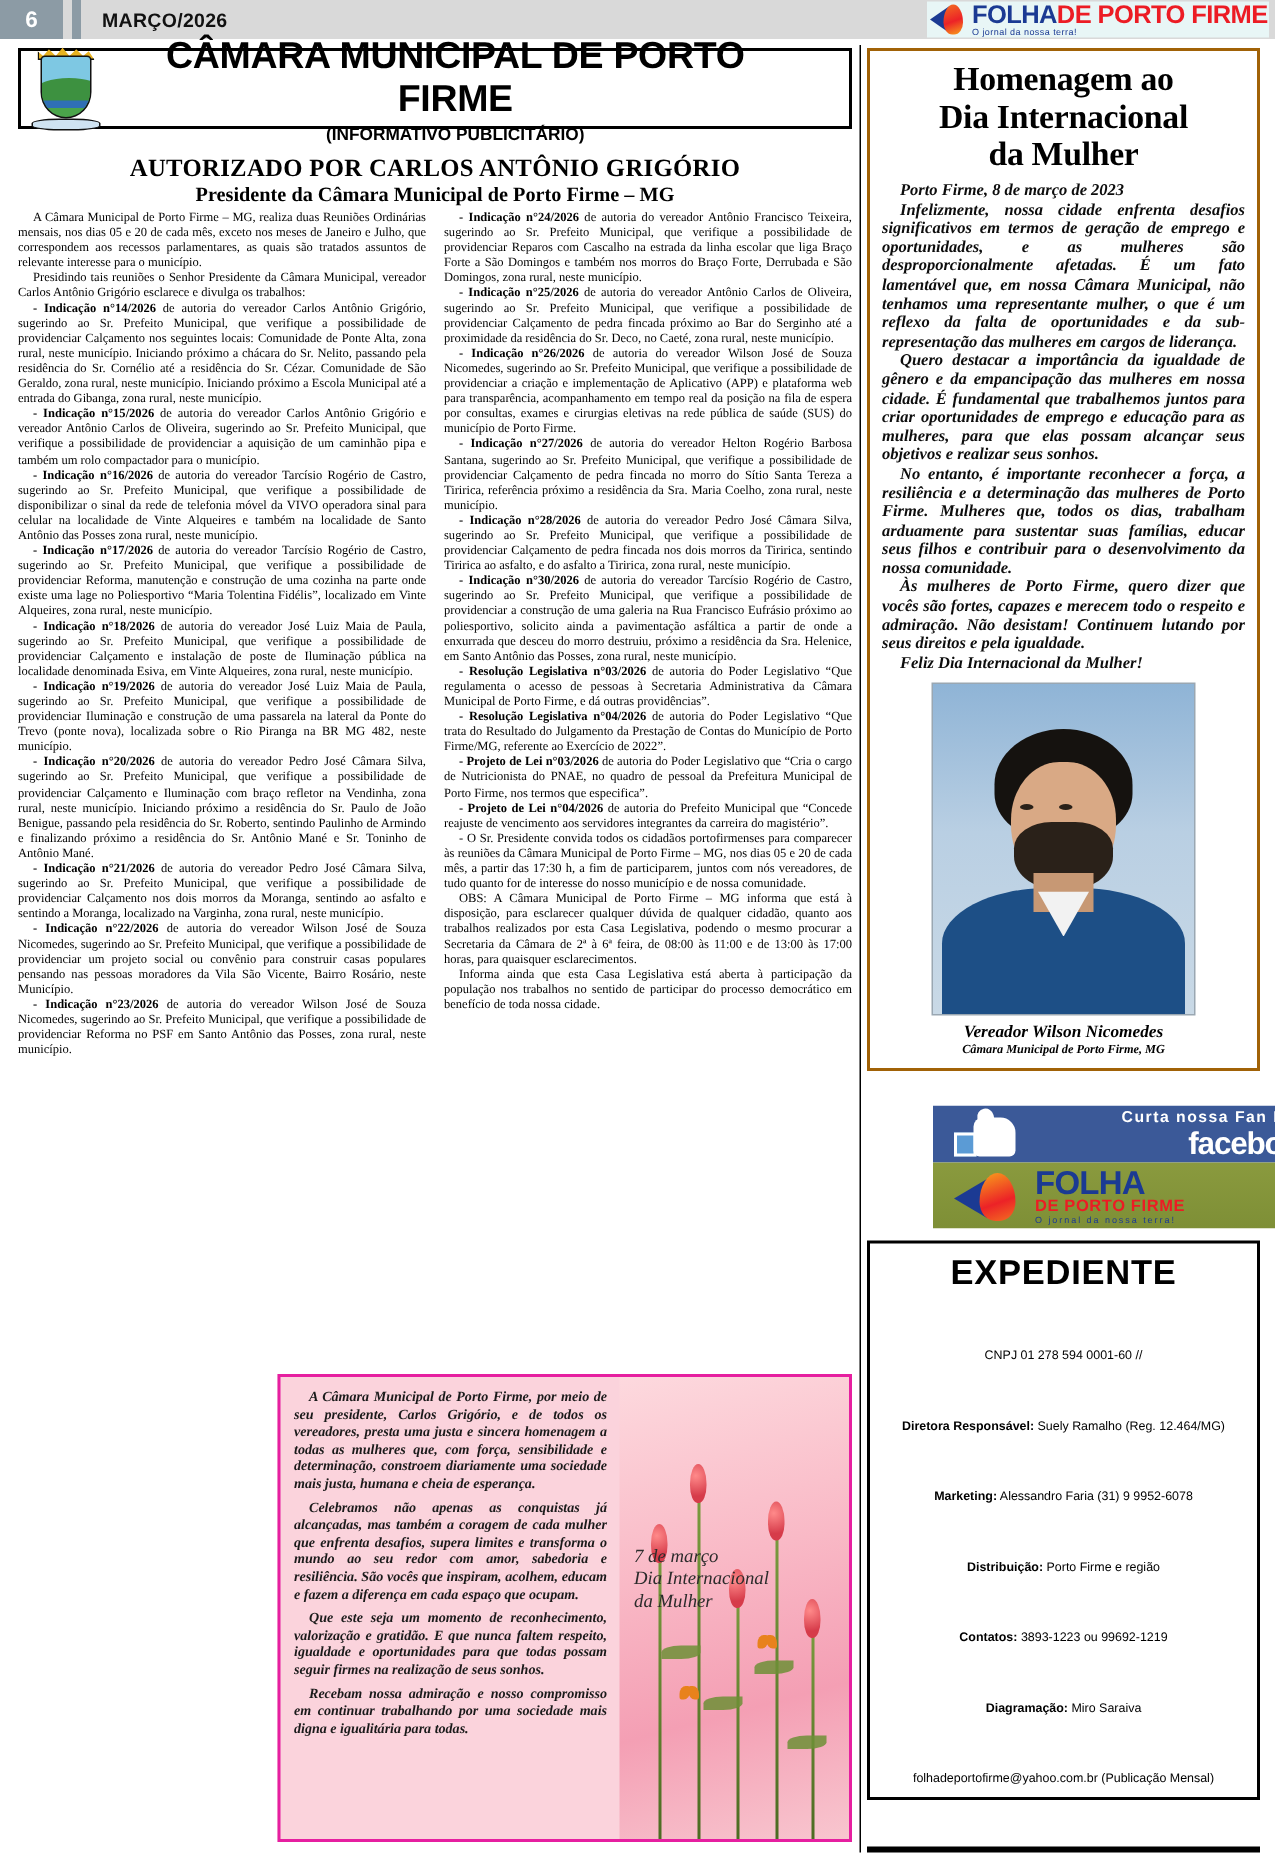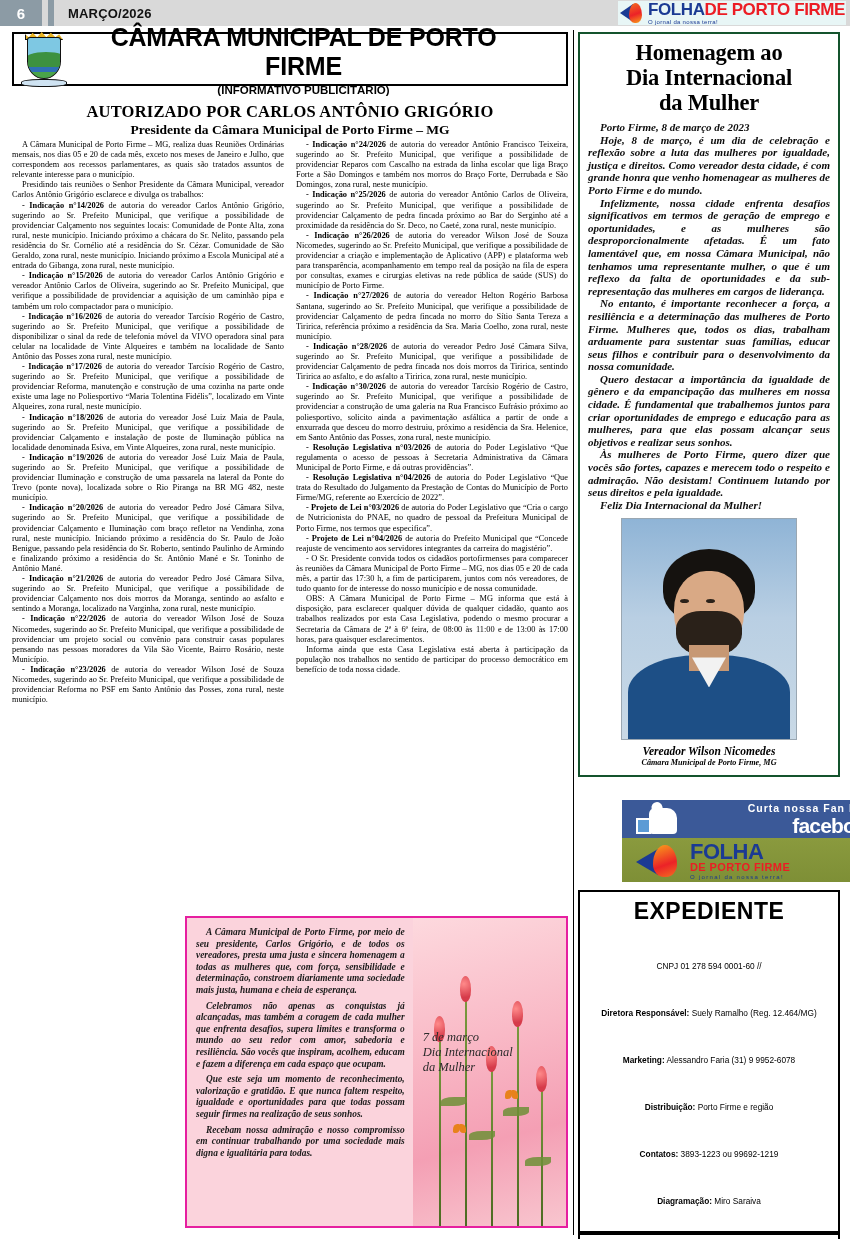--- a/index.html
+++ b/index.html
@@ -154,21 +154,21 @@
   .butterfly span {
     position: absolute; width: 7px; height: 9px; background: #e8821c;
     border-radius: 60% 20% 60% 20%;
   }
   .butterfly span.r { left: 6px; transform: scaleX(-1); }
 
   
   .right-rule { position: absolute; left: 573px; top: 30px; width: 0; height: 1205px; border-left: 1.5px solid #000; }
   .right-col { position: absolute; left: 578px; top: 32px; width: 262px; }
 
-  .art-box { border: 2px solid #14532d; padding: 6px 8px 8px 8px; background: #fff; }
+  .art-box { border: 2px solid #a16207; padding: 6px 8px 8px 8px; background: #fff; }
   .art-title {
     text-align: center; font-family: "Liberation Serif", serif; font-weight: bold;
     font-size: 22.5px; line-height: 25px; letter-spacing: -.2px;
   }
   .art-body { margin-top: 6px; }
   .art-body p {
     font-family: "Liberation Serif", serif; font-style: italic; font-weight: bold;
     font-size: 11px; line-height: 12.6px; text-align: justify; text-indent: 12px;
     color: #0d0d0d; margin: 0;
   }
@@ -398,24 +398,23 @@
   <div class="right-col">
 
     <div class="art-box">
       <div class="art-title">
         <div>Homenagem ao</div>
         <div>Dia Internacional</div>
         <div>da Mulher</div>
       </div>
       <div class="art-body" id="article-body">
           <p>Porto Firme, 8 de março de 2023</p>
-          <p>Hoje, 8 de março, é um dia de celebração e reflexão sobre a luta das mulheres por igualdade, justiça e direitos. Como vereador desta cidade, é com grande honra que venho homenagear as mulheres de Porto Firme e do mundo.</p>
           <p>Infelizmente, nossa cidade enfrenta desafios significativos em termos de geração de emprego e oportunidades, e as mulheres são desproporcionalmente afetadas. É um fato lamentável que, em nossa Câmara Municipal, não tenhamos uma representante mulher, o que é um reflexo da falta de oportunidades e da sub-representação das mulheres em cargos de liderança.</p>
+          <p>Quero destacar a importância da igualdade de gênero e da empancipação das mulheres em nossa cidade. É fundamental que trabalhemos juntos para criar oportunidades de emprego e educação para as mulheres, para que elas possam alcançar seus objetivos e realizar seus sonhos.</p>
           <p>No entanto, é importante reconhecer a força, a resiliência e a determinação das mulheres de Porto Firme. Mulheres que, todos os dias, trabalham arduamente para sustentar suas famílias, educar seus filhos e contribuir para o desenvolvimento da nossa comunidade.</p>
-          <p>Quero destacar a importância da igualdade de gênero e da empancipação das mulheres em nossa cidade. É fundamental que trabalhemos juntos para criar oportunidades de emprego e educação para as mulheres, para que elas possam alcançar seus objetivos e realizar seus sonhos.</p>
           <p>Às mulheres de Porto Firme, quero dizer que vocês são fortes, capazes e merecem todo o respeito e admiração. Não desistam! Continuem lutando por seus direitos e pela igualdade.</p>
           <p>Feliz Dia Internacional da Mulher!</p>
         </div>
 
       <div class="portrait-wrap">
         <div class="portrait">
           <div class="shirt"></div>
           <div class="hair"></div>
           <div class="face"></div>
           <div class="eye l"></div>

